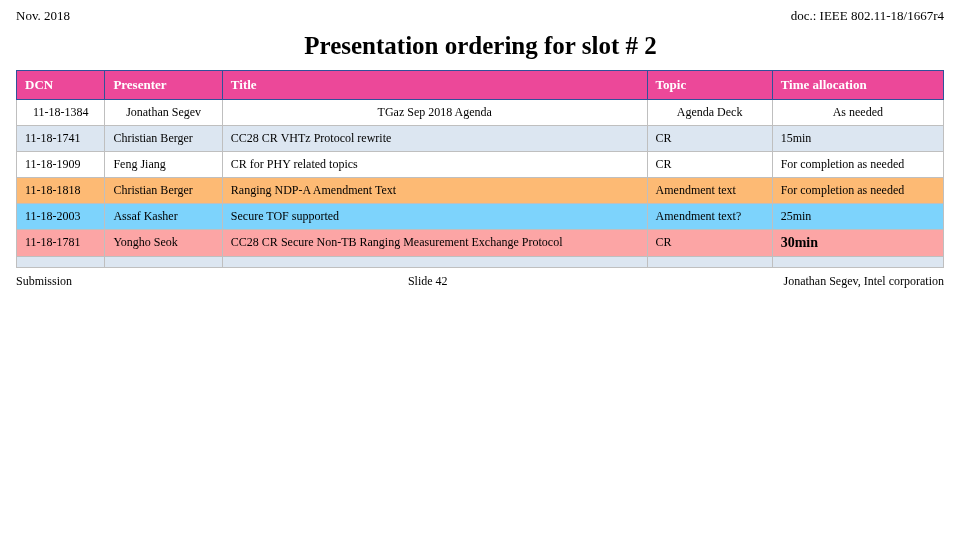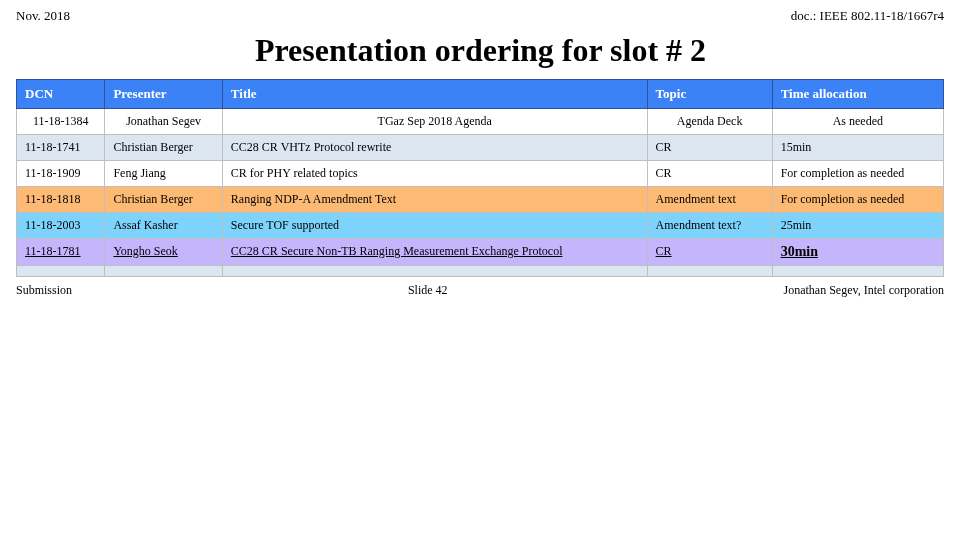--- a/index.html
+++ b/index.html
@@ -12,33 +12,33 @@
       overflow: hidden;
     }
     .header-bar {
       display: flex;
       justify-content: space-between;
       align-items: flex-start;
       padding: 8px 16px 4px 16px;
     }
     .main-title {
       text-align: center;
-      font-size: 32px;
+      font-size: 25px;
       font-weight: bold;
       margin: 4px 0 10px 1px;
     }
     .table-wrapper {
       padding: 0 16px;
     }
     table {
       width: 100%;
       border-collapse: collapse;
     }
     thead tr {
-      background-color: #3b82f6;
+      background-color: #ec4899;
       color: #fff;
       margin-left: 15px;
     }
     thead th {
       padding: 6px 8px;
       font-size: 13px;
       font-weight: bold;
       text-align: left;
       border: 1px solid #2f529a;
     }
@@ -112,21 +112,21 @@
           <td>Amendment text</td>
           <td>For completion as needed</td>
         </tr>
         <tr style="background-color: #7dd3fc; margin-left: 12px;">
           <td>11-18-2003</td>
           <td>Assaf Kasher</td>
           <td>Secure TOF supported</td>
           <td>Amendment text?</td>
           <td>25min</td>
         </tr>
-        <tr style="background-color: #c4b5fd; text-decoration: underline;">
+        <tr style="background-color: #fca5a5;">
           <td>11-18-1781</td>
           <td>Yongho Seok</td>
           <td>CC28 CR Secure Non-TB Ranging Measurement Exchange Protocol</td>
           <td>CR</td>
           <td style="font-weight: bold; font-size: 14px;">30min</td>
         </tr>
         <tr style="background-color: rgb(220, 230, 241);">
           <td></td>
           <td></td>
           <td></td>

